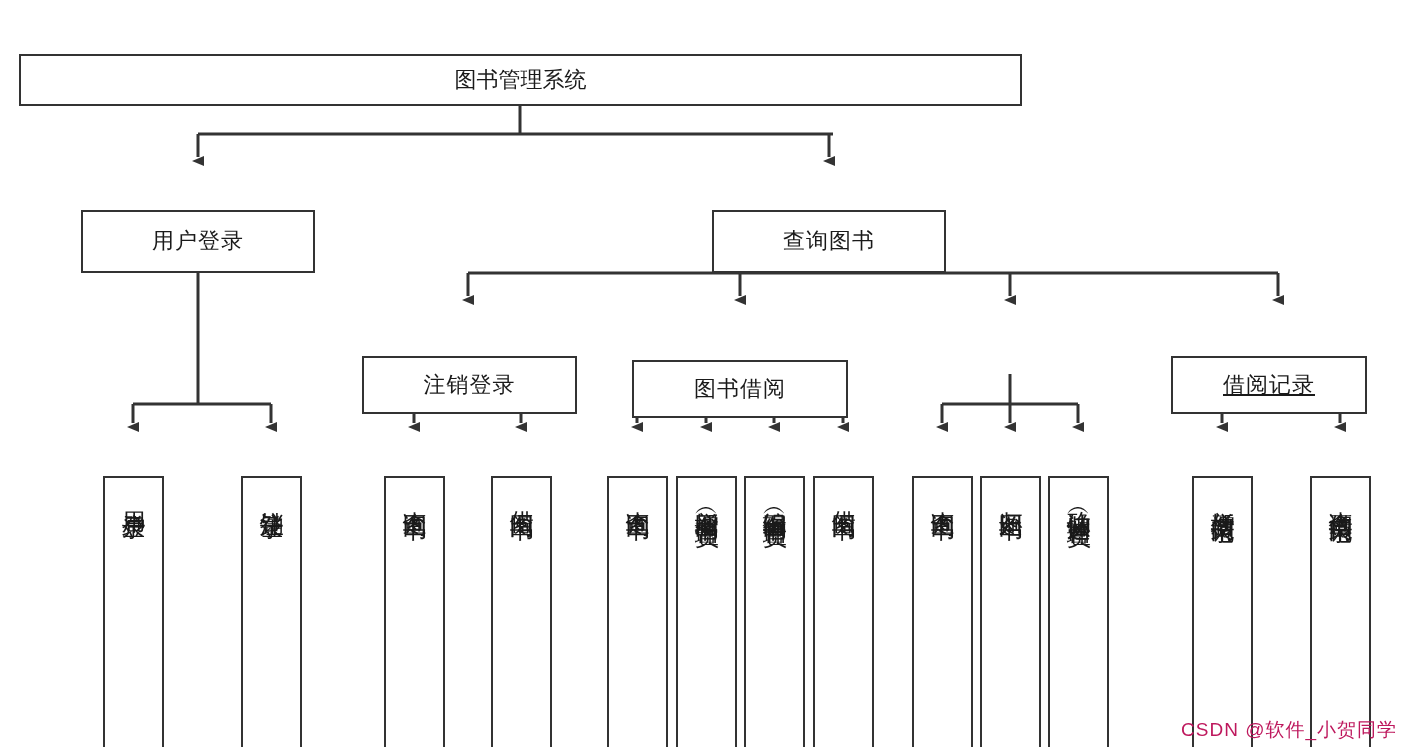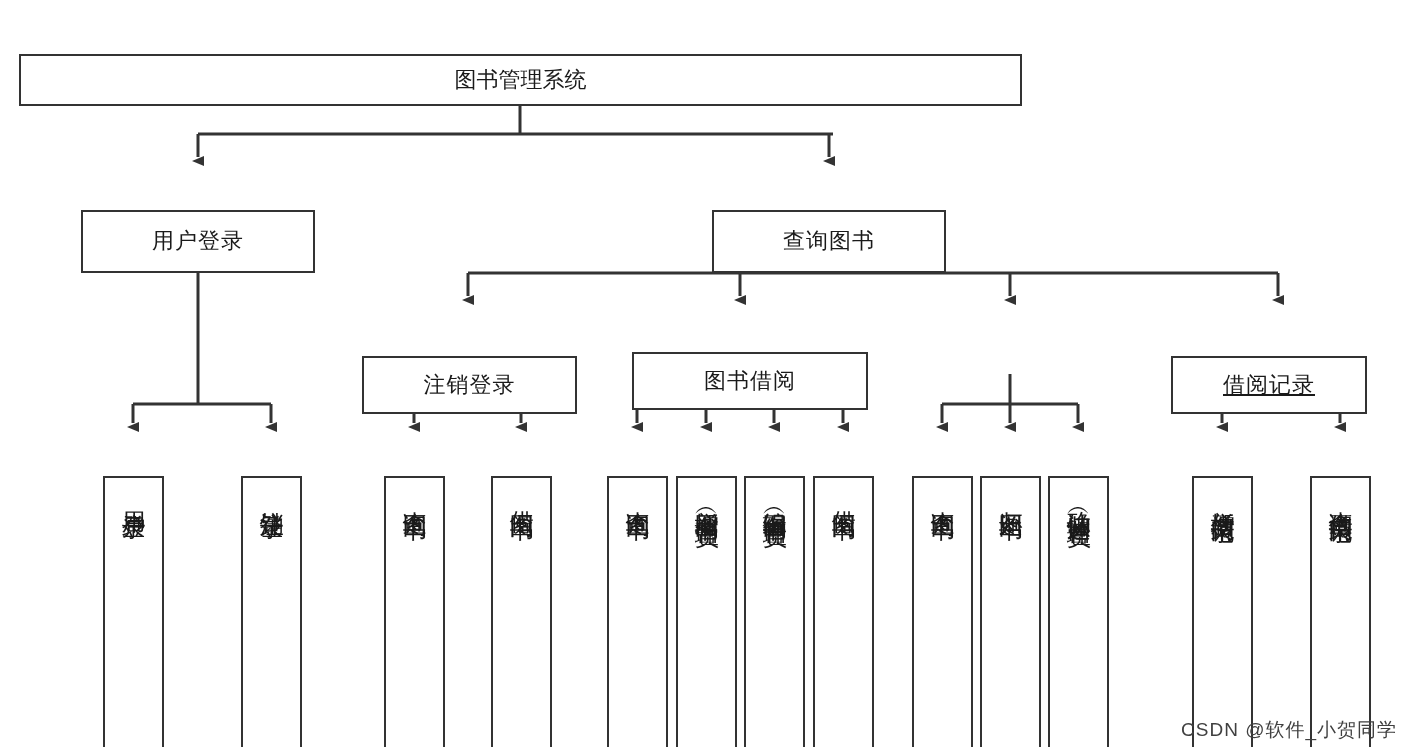--- a/index.html
+++ b/index.html
@@ -38,21 +38,21 @@
     padding-top:14px;
     justify-content:flex-start;
     align-items:center;
     white-space:normal;
   }
   .watermark{
     position:absolute;
     right:8px;
     bottom:4px;
     font-size:19px;
-    color:#404040;
+    color:#be185d;
     letter-spacing:1px;
     user-select:none;
     pointer-events:none;
     margin-top:40px;
   }
   svg.links{position:absolute;left:0;top:0;width:1405px;height:747px;pointer-events:none;}
 </style>
 </head>
 <body>
 
@@ -108,21 +108,21 @@
       <path d="M1340,404 L1340,423" marker-end="url(#arrow)"></path>
     </g>
   </svg>
 
   <div class="node node-root" style="left:19px;top:14px;width:1003px;height:52px;">图书管理系统</div>
 
   <div class="node node-h" style="left:81px;top:170px;width:234px;height:63px;">用户登录</div>
   <div class="node node-h" style="left:712px;top:170px;width:234px;height:63px;">查询图书</div>
 
   <div class="node node-h" style="left:362px;top:316px;width:215px;height:58px;">注销登录</div>
-  <div class="node node-h" style="left:632px;top:312px;width:236px;height:58px;">图书借阅</div>
+  <div class="node node-h" style="left:632px;top:320px;width:216px;height:58px;">图书借阅</div>
   <div class="node node-h" style="left:1171px;top:316px;width:196px;height:58px;text-decoration:underline;">借阅记录</div>
 
   <div class="node leaf" style="left:103px;top:436px;width:61px;height:297px;">用户登录</div>
   <div class="node leaf" style="left:241px;top:436px;width:61px;height:297px;">注销登录</div>
 
   <div class="node leaf" style="left:384px;top:436px;width:61px;height:297px;">查询图书</div>
   <div class="node leaf" style="left:491px;top:436px;width:61px;height:297px;">借阅图书</div>
 
   <div class="node leaf" style="left:607px;top:436px;width:61px;height:297px;">查询图书</div>
   <div class="node leaf" style="left:676px;top:436px;width:61px;height:297px;">新增图书（管理员）</div>

